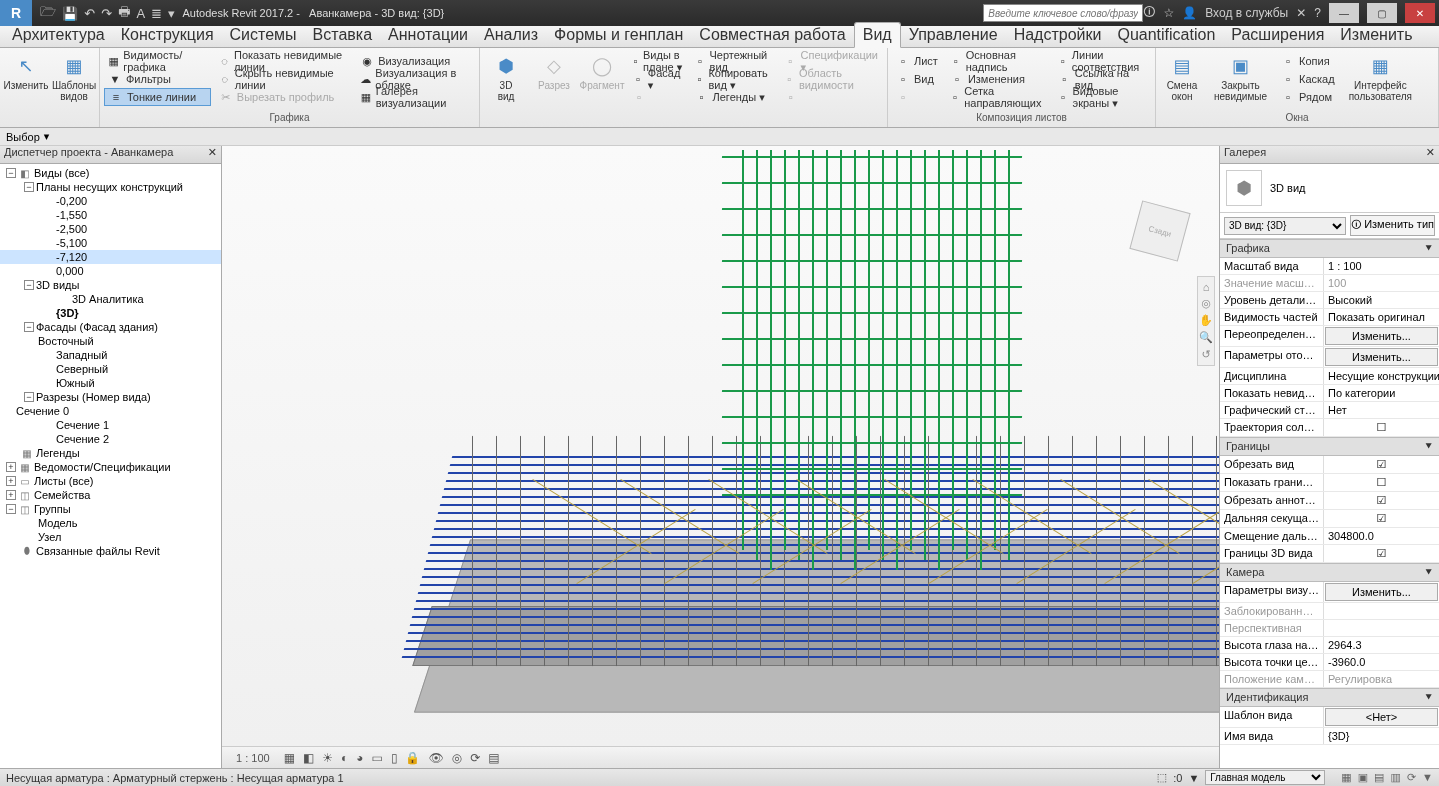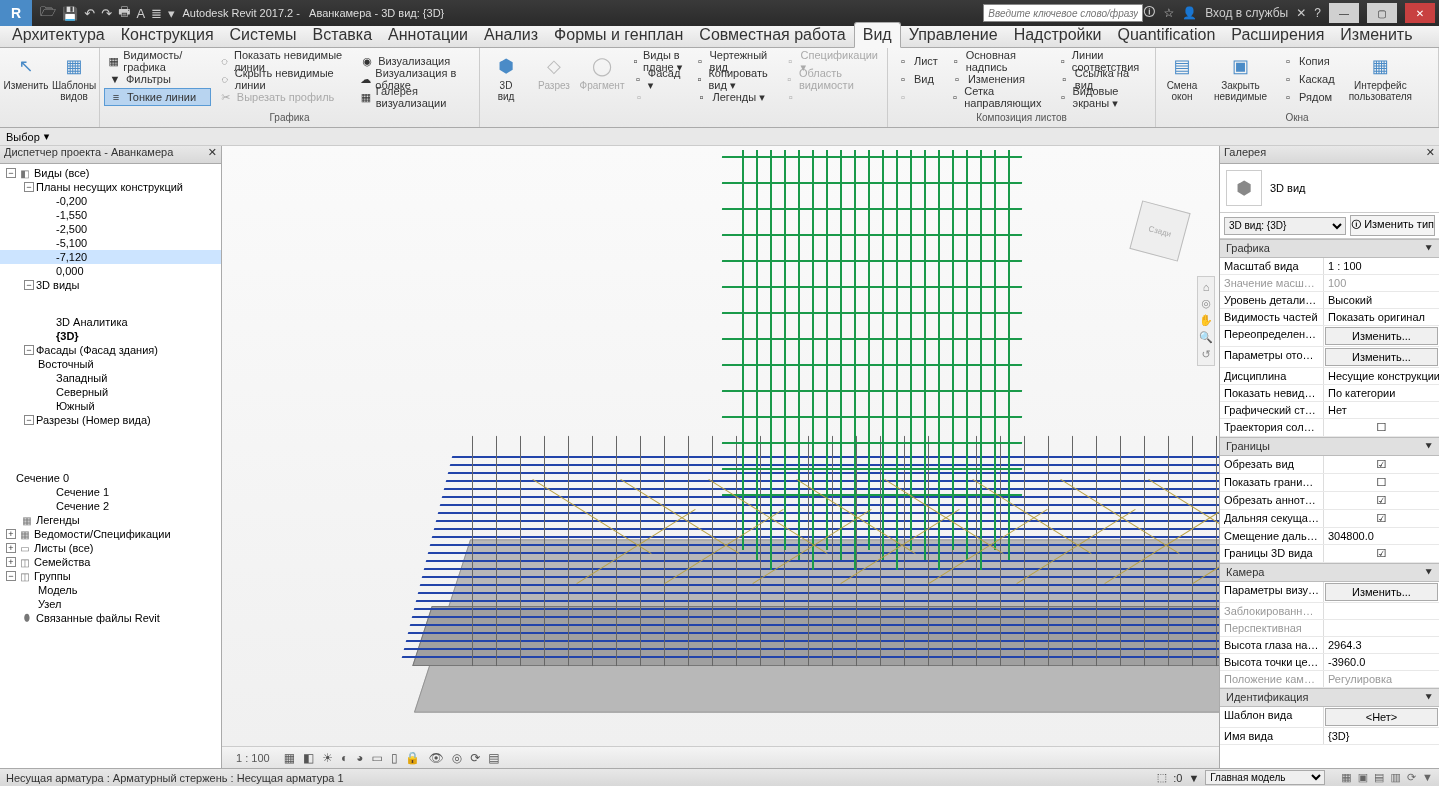--- a/index.html
+++ b/index.html
@@ -372,21 +372,21 @@
           <span>-7,120</span>
         </div>
         <div class="trow" style="padding-left: 42px;">
           <span style="width:12px;display:inline-block"></span>
           <span>0,000</span>
         </div>
         <div class="trow" style="padding-left: 24px;">
           <span class="tog">−</span>
           <span>3D виды</span>
         </div>
-        <div class="trow" style="padding-left: 42px; margin-top: 23px;">
+        <div class="trow" style="padding-left: 58px;">
           <span style="width:12px;display:inline-block"></span>
           <span>3D  Аналитика</span>
         </div>
         <div class="trow bold" style="padding-left: 42px;">
           <span style="width:12px;display:inline-block"></span>
           <span>{3D}</span>
         </div>
         <div class="trow" style="padding-left: 24px;">
           <span class="tog">−</span>
           <span>Фасады (Фасад здания)</span>
@@ -404,21 +404,21 @@
           <span>Северный</span>
         </div>
         <div class="trow" style="padding-left: 42px;">
           <span style="width:12px;display:inline-block"></span>
           <span>Южный</span>
         </div>
         <div class="trow" style="padding-left: 24px;">
           <span class="tog">−</span>
           <span>Разрезы (Номер вида)</span>
         </div>
-        <div class="trow" style=" margin-top: 44px;">
+        <div class="trow" style="">
           <span style="width:12px;display:inline-block"></span>
           <span>Сечение 0</span>
         </div>
         <div class="trow" style="padding-left: 42px;">
           <span style="width:12px;display:inline-block"></span>
           <span>Сечение 1</span>
         </div>
         <div class="trow" style="padding-left: 42px;">
           <span style="width:12px;display:inline-block"></span>
           <span>Сечение 2</span>

